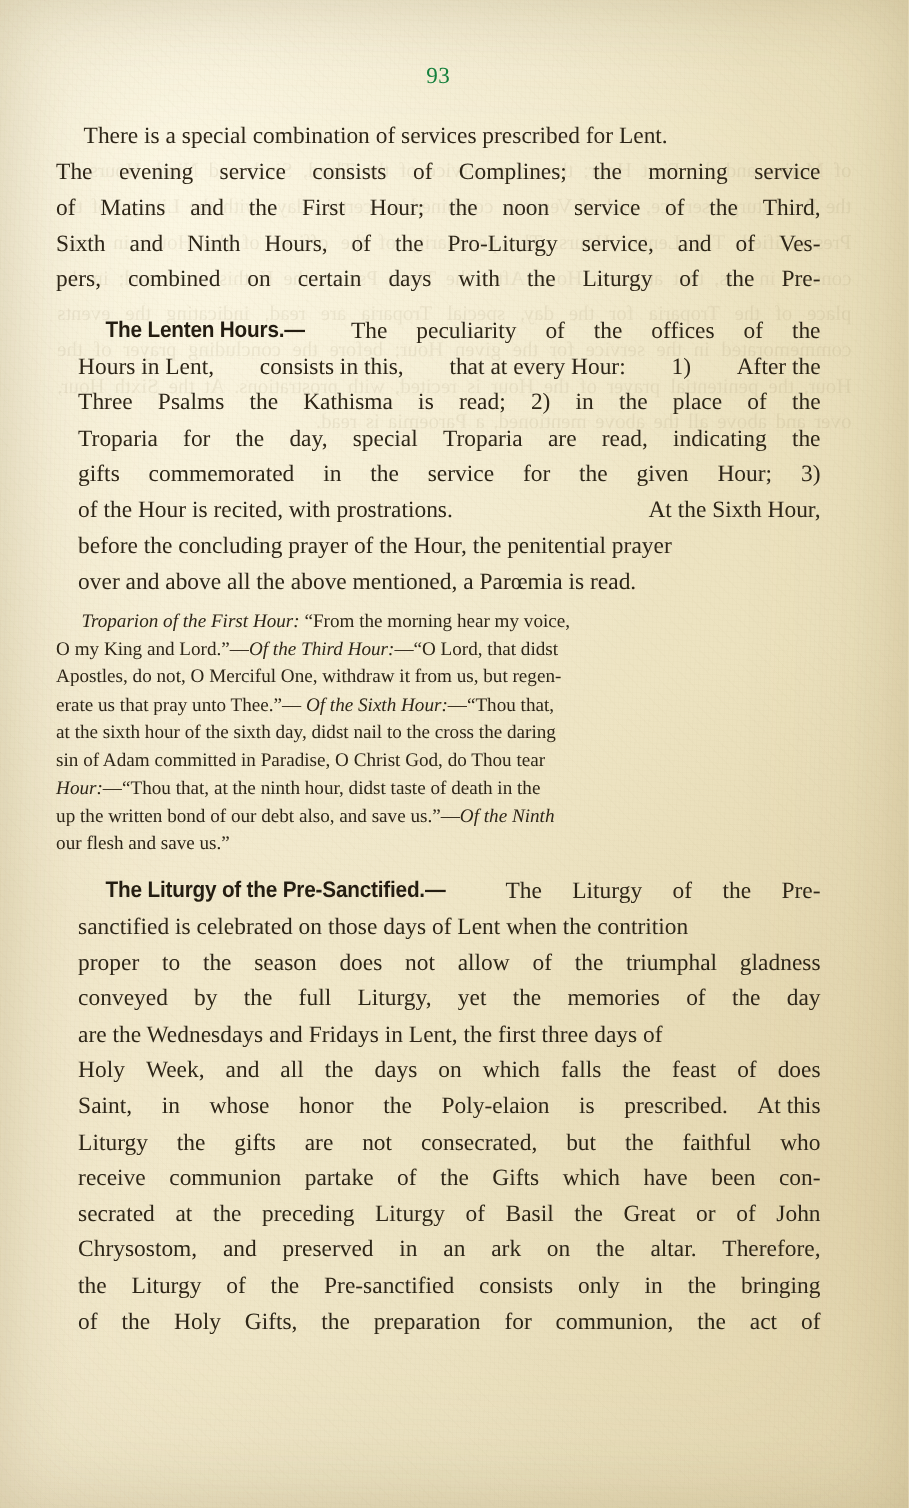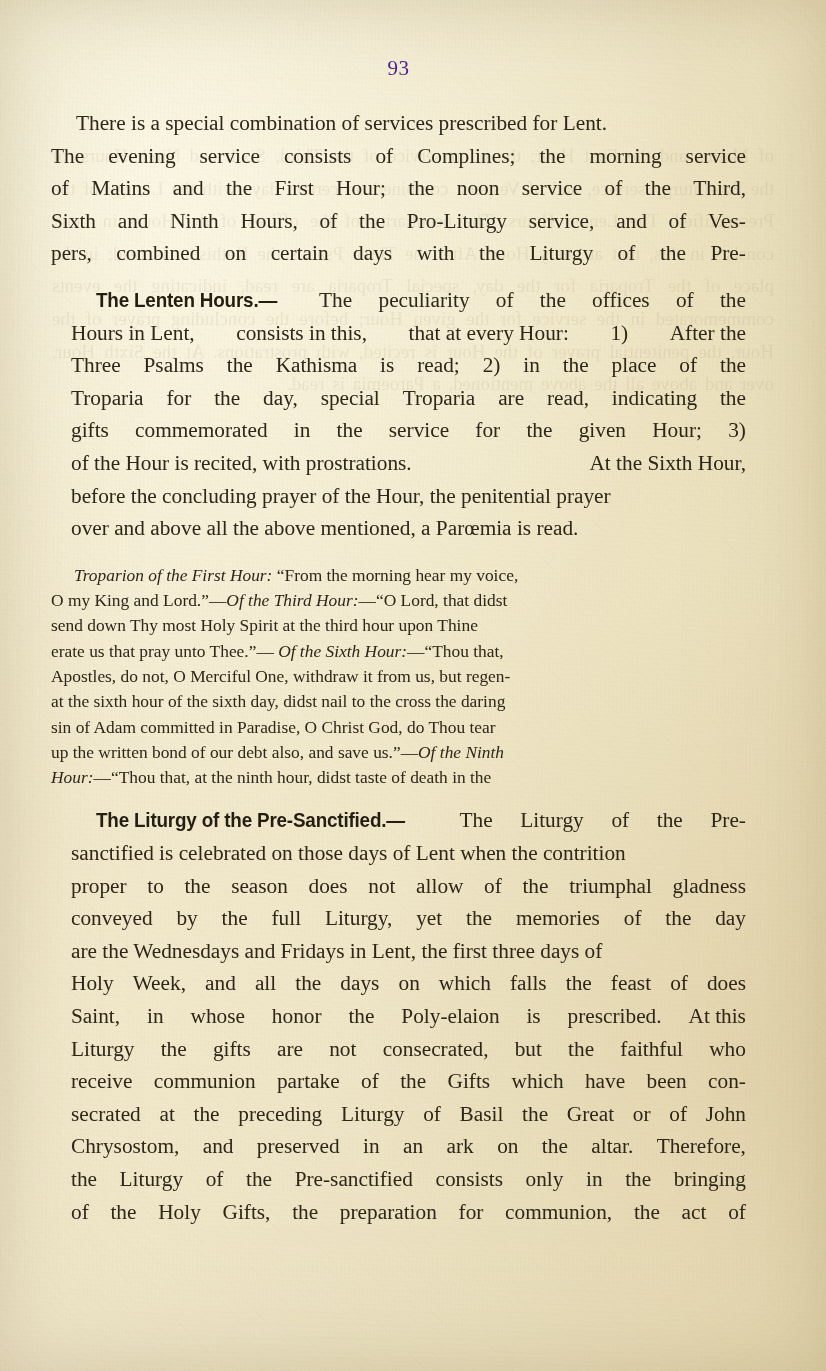--- a/index.html
+++ b/index.html
@@ -72,21 +72,21 @@
     width: 695px;
     z-index: 5;
   }
 
   .folio {
     text-align: center;
     font-size: 21px;
     line-height: 24px;
     margin-top: 56px;
     letter-spacing: 0.5px;
-    color: #4c1d95;
+    color: #15803d;
   }
 
   
   .body-block {
     margin-top: 27px;
     font-size: 21.3px;
     line-height: 32.6px;
     color: #2e2618;
   }
   .body-block.second { margin-top: 14px; margin-left: 20px; }
@@ -110,21 +110,21 @@
     font-weight: bold;
     font-size: 20.5px;
     letter-spacing: -0.2px;
     transform: scaleX(0.92);
     transform-origin: left center;
     color: #241d11;
   }
 
   
   .small-block {
-    margin-top: 18px;
+    margin-top: 7px;
     font-size: 17.4px;
     line-height: 25.3px;
     color: #2e2618;
   }
   .small-block .ln { height: 25.3px; }
   .small-block .ln.indent { padding-left: 23px; }
   .small-block i { font-style: italic; }
 </style>
 </head>
 <body>
@@ -148,27 +148,27 @@
       <div class="ln just"><span>Three</span><span>Psalms</span><span>the</span><span>Kathisma</span><span>is</span><span>read;</span><span>2)</span><span>in</span><span>the</span><span>place</span><span>of</span><span>the</span></div>
       <div class="ln just"><span>Troparia</span><span>for</span><span>the</span><span>day,</span><span>special</span><span>Troparia</span><span>are</span><span>read,</span><span>indicating</span><span>the</span></div>
       <div class="ln just"><span>gifts</span><span>commemorated</span><span>in</span><span>the</span><span>service</span><span>for</span><span>the</span><span>given</span><span>Hour;</span><span>3)</span></div>
       <div class="ln just"><span>of the Hour is recited, with prostrations.</span><span>At the Sixth Hour,</span></div>
       <div class="ln just"><span>before the concluding prayer of the Hour, the penitential prayer</span></div>
       <div class="ln last"><span>over and above all the above mentioned, a Parœmia is read.</span></div>
     </div>
   <div class="small-block" id="troparia">
       <div class="ln indent last"><span style="width: 100%; white-space: pre;"><i>Troparion of the First Hour:</i><span> “From the morning hear my voice,</span></span></div>
       <div class="ln last"><span style="width: 100%; white-space: pre;"><span>O my King and Lord.”—</span><i>Of the Third Hour:</i><span>—“O Lord, that didst</span></span></div>
-      <div class="ln last"><span style="width: 100%; white-space: pre;"><span>send down Thy most Holy Spirit at the third hour upon Thine</span></span></div>
+      <div class="ln last"><span style="width: 100%; white-space: pre;"><span>Apostles, do not, O Merciful One, withdraw it from us, but regen-</span></span></div>
       <div class="ln last"><span style="width: 100%; white-space: pre;"><span>erate us that pray unto Thee.”— </span><i>Of the Sixth Hour:</i><span>—“Thou that,</span></span></div>
-      <div class="ln last"><span style="width: 100%; white-space: pre;"><span>Apostles, do not, O Merciful One, withdraw it from us, but regen-</span></span></div>
       <div class="ln last"><span style="width: 100%; white-space: pre;"><span>at the sixth hour of the sixth day, didst nail to the cross the daring</span></span></div>
       <div class="ln last"><span style="width: 100%; white-space: pre;"><span>sin of Adam committed in Paradise, O Christ God, do Thou tear</span></span></div>
+      <div class="ln last"><span style="width: 100%; white-space: pre;"><i>Hour:</i><span>—“Thou that, at the ninth hour, didst taste of death in the</span></span></div>
       <div class="ln last"><span style="width: 100%; white-space: pre;"><span>up the written bond of our debt also, and save us.”—</span><i>Of the Ninth</i></span></div>
-      <div class="ln last"><span style="width: 100%; white-space: pre;"><i>Hour:</i><span>—“Thou that, at the ninth hour, didst taste of death in the</span></span></div>
+      <div class="ln last"><span><span>our flesh and save us.”</span></span></div>
     </div>
   <div class="body-block second" id="sec-two">
       <div class="ln just indent"><span class="run-head">The Liturgy of the Pre-Sanctified.—</span><span>The</span><span>Liturgy</span><span>of</span><span>the</span><span>Pre-</span></div>
       <div class="ln just"><span>sanctified is celebrated on those days of Lent when the contrition</span></div>
       <div class="ln just"><span>proper</span><span>to</span><span>the</span><span>season</span><span>does</span><span>not</span><span>allow</span><span>of</span><span>the</span><span>triumphal</span><span>gladness</span></div>
       <div class="ln just"><span>conveyed</span><span>by</span><span>the</span><span>full</span><span>Liturgy,</span><span>yet</span><span>the</span><span>memories</span><span>of</span><span>the</span><span>day</span></div>
       <div class="ln just"><span>are the Wednesdays and Fridays in Lent, the first three days of</span></div>
       <div class="ln just"><span>Holy</span><span>Week,</span><span>and</span><span>all</span><span>the</span><span>days</span><span>on</span><span>which</span><span>falls</span><span>the</span><span>feast</span><span>of</span><span>does</span></div>
       <div class="ln just"><span>Saint,</span><span>in</span><span>whose</span><span>honor</span><span>the</span><span>Poly-elaion</span><span>is</span><span>prescribed.</span><span>At this</span></div>
       <div class="ln just"><span>Liturgy</span><span>the</span><span>gifts</span><span>are</span><span>not</span><span>consecrated,</span><span>but</span><span>the</span><span>faithful</span><span>who</span></div>

